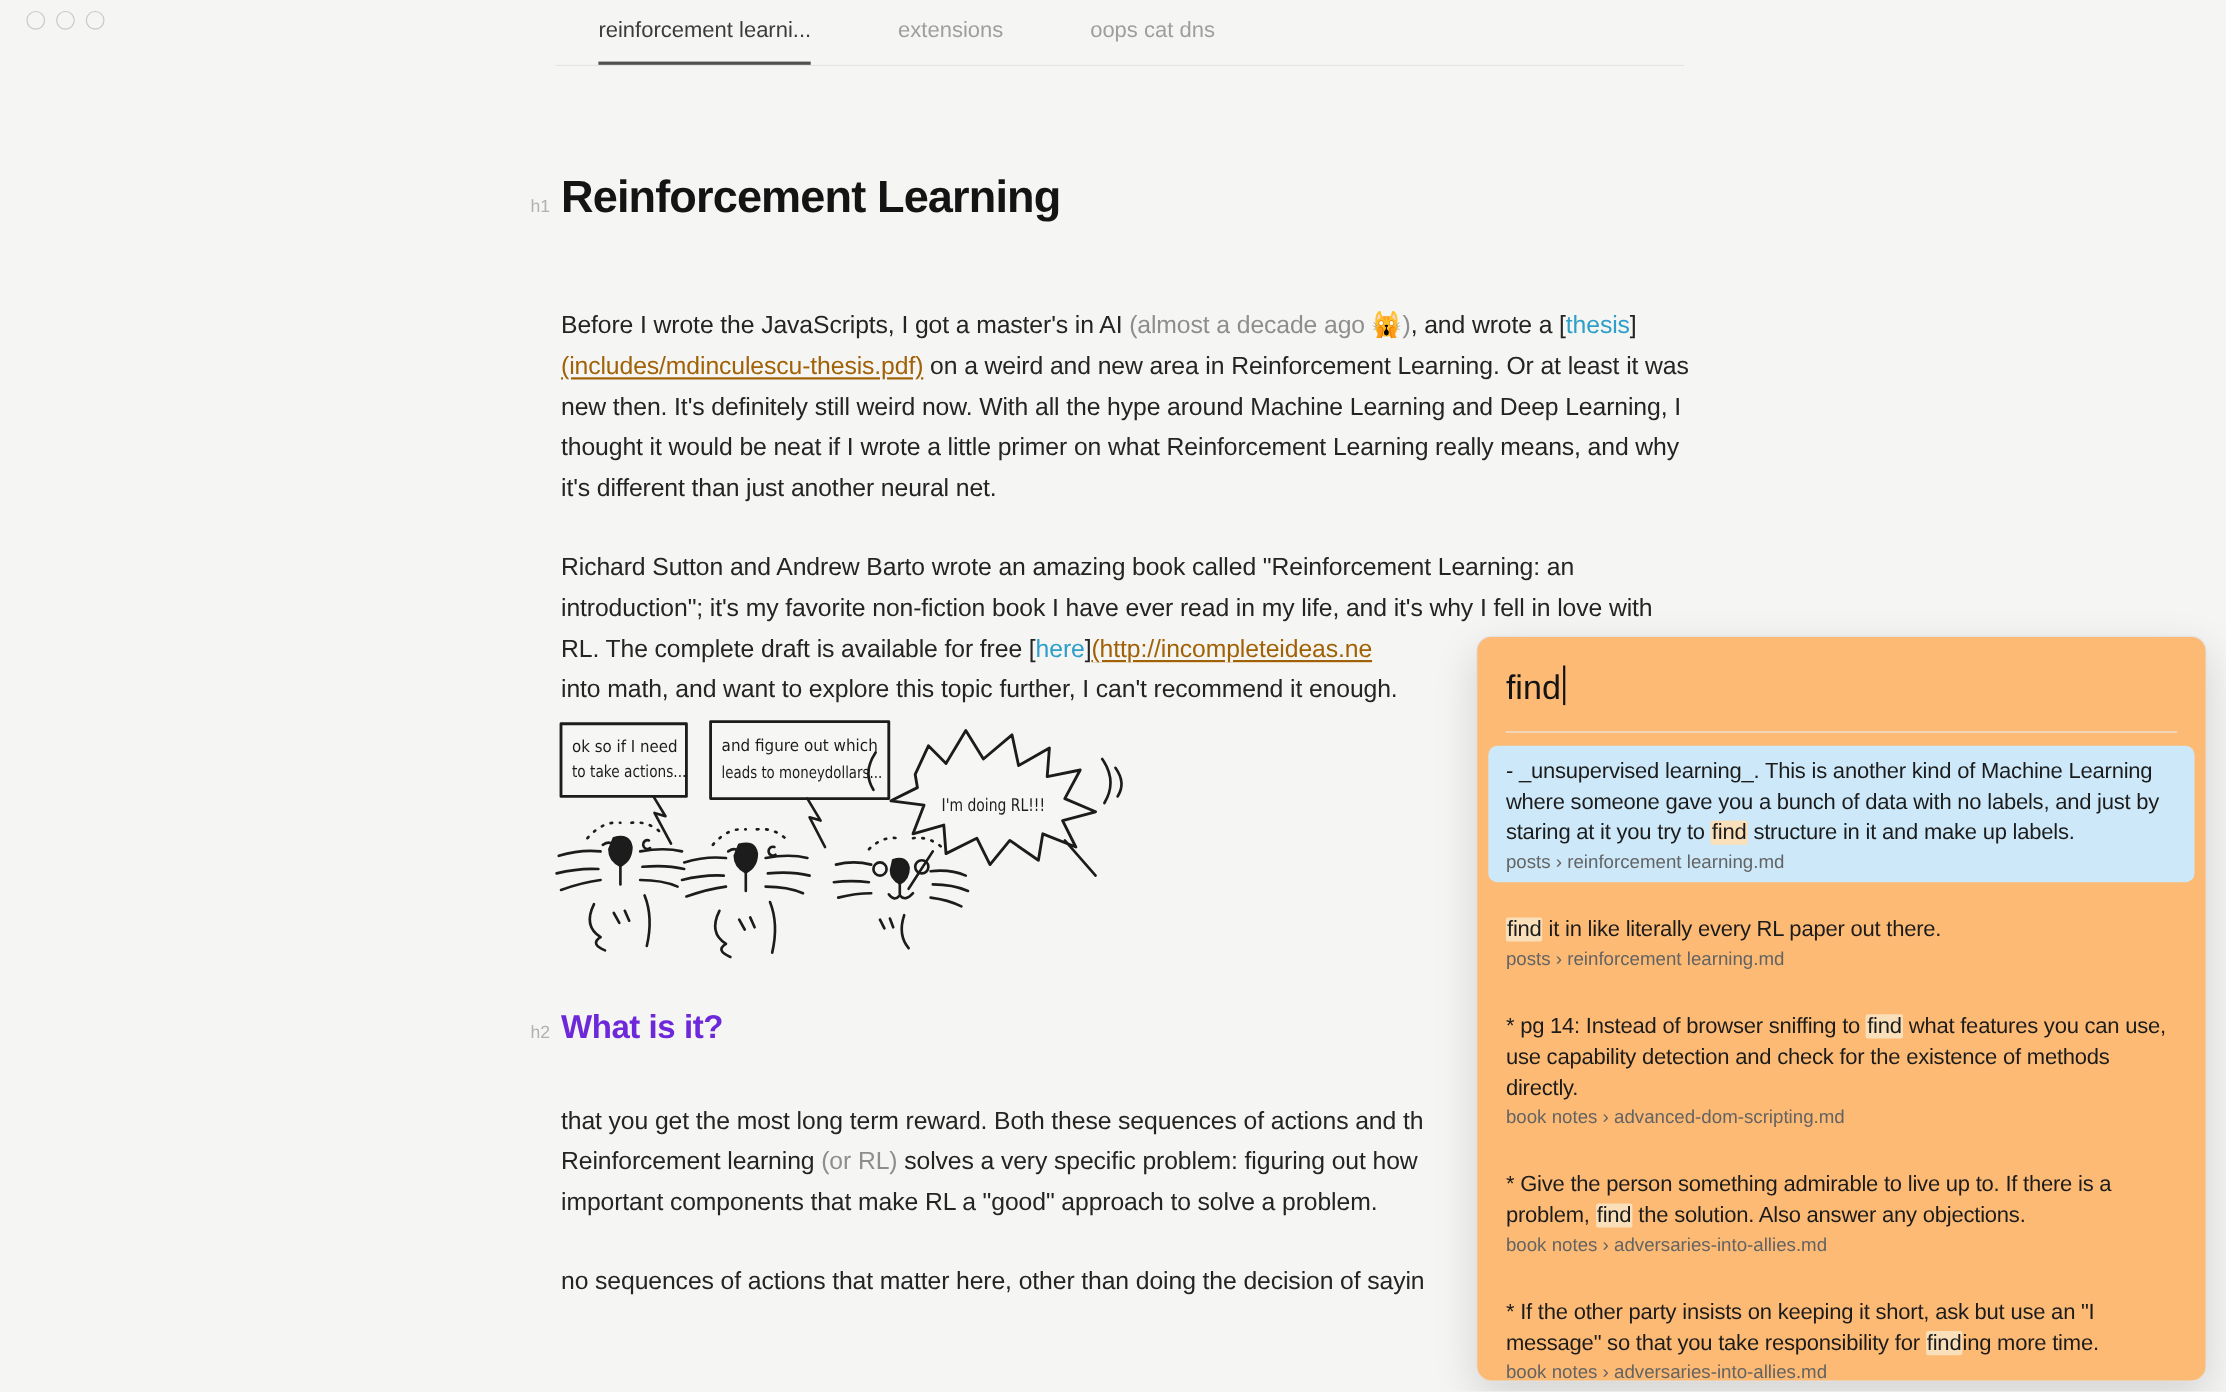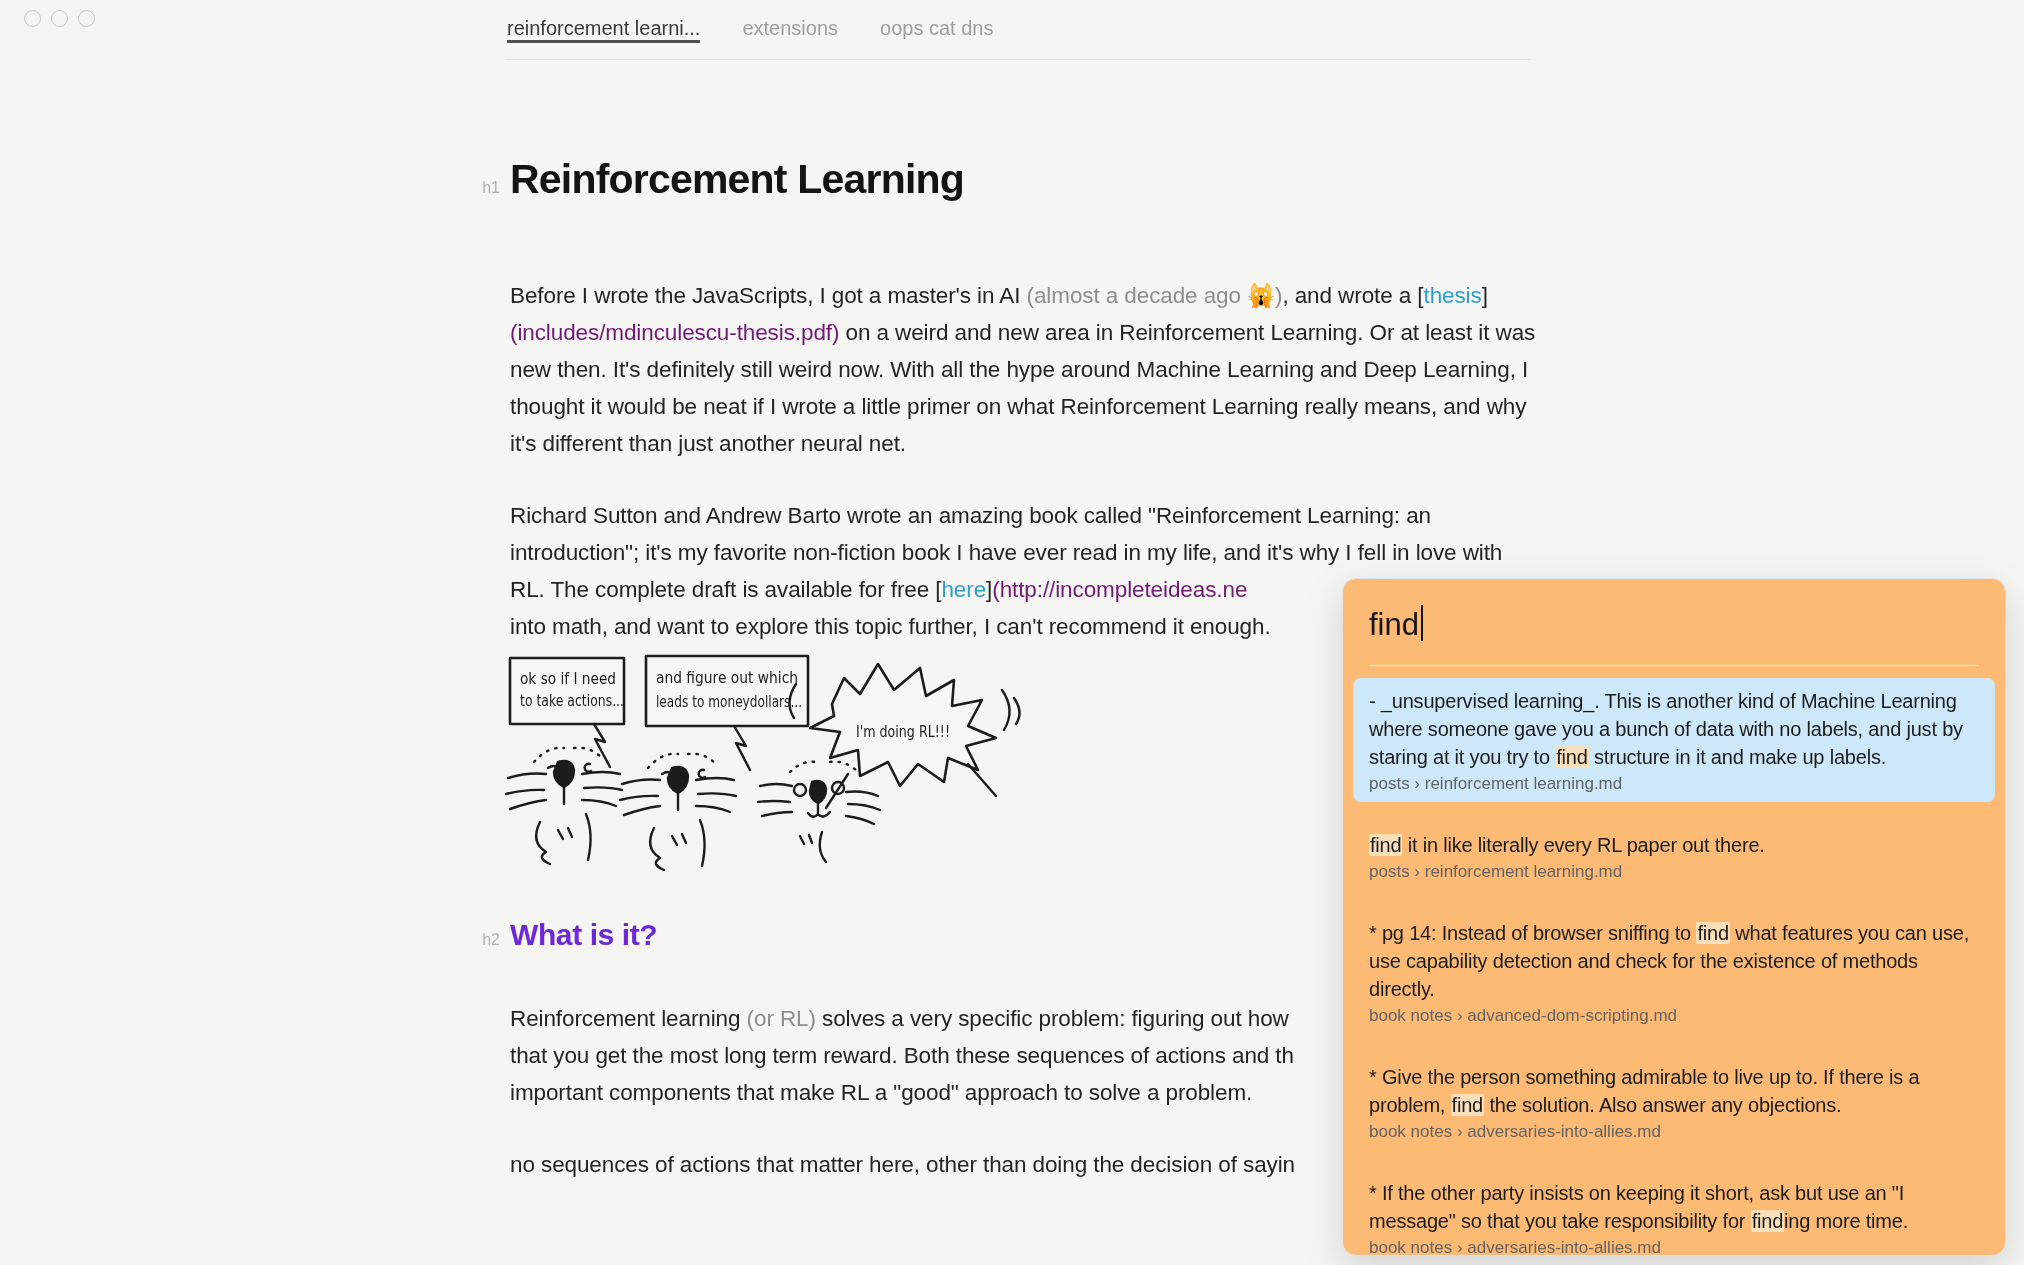--- a/index.html
+++ b/index.html
@@ -10,36 +10,36 @@
     color:#222;
   }
   .app{position:relative;width:2024px;height:1265px;}
 
   
   .traffic{position:absolute;left:24px;top:10px;display:flex;gap:10px;}
   .light{width:17px;height:17px;border-radius:50%;border:1.6px solid #c7c7c7;background:transparent;box-sizing:border-box;}
 
   
   .tabbar{position:absolute;left:507px;top:16px;display:flex;gap:42px;font-size:20px;line-height:24px;}
-  .tab{color:#9e9e9e;cursor:default;}
+  .tab{color:#9e9e9e;padding-bottom:16px;cursor:default;margin-left:37px;}
   .tab.active{color:#3b3b3b;border-bottom:3px solid #4f4f4f;}
   .tab-track{position:absolute;left:505px;top:59px;width:1026px;height:1px;background:#e3e3e3;}
 
   
   .content{position:absolute;left:510px;top:0;width:1032px;height:1265px;}
   .h1row,.h2row{position:absolute;left:-48px;display:flex;align-items:baseline;gap:10px;}
   .h1row{top:156px;} .h2row{top:918px;}
   h1{margin:0;font-size:41px;font-weight:bold;letter-spacing:-0.8px;color:#141414;}
   h2{margin:0;font-size:30px;font-weight:bold;letter-spacing:-0.4px;color:#6d28d9;}
   .marker{width:38px;text-align:right;font-size:16px;color:#b1b1b1;flex:none;}
   .para{position:absolute;width:1032px;font-size:22.5px;line-height:37px;color:#242424;letter-spacing:-0.1px;}
   #p1{top:254px;} #p2{top:474px;}
   .muted{color:#8e8e8e;}
   a.link{color:var(--accent,#2e9fc9);text-decoration:none;cursor:pointer;}
-  .ulink{color:#701a75;text-underline-offset:3px;cursor:pointer;}
+  .ulink{color:#a16207;text-decoration:underline;text-underline-offset:3px;cursor:pointer;}
   .lines{position:absolute;width:1200px;font-size:22.5px;line-height:37px;color:#242424;letter-spacing:-0.1px;}
   .lines>div{white-space:nowrap;}
   #p3{top:1000px;} #p4{top:1146px;}
 
   
   .comic{position:absolute;left:-14px;top:646px;width:720px;height:252px;}
   .comic svg text{font-family:"DejaVu Sans",sans-serif;fill:#1c1c1c;}
 
   
   .find-panel{
@@ -152,22 +152,22 @@
         <text x="360" y="91" font-size="16" textLength="94" lengthAdjust="spacingAndGlyphs">I'm doing RL!!!</text>
       </svg>
     </div>
 
     <div class="h2row">
       <span class="marker">h2</span>
       <h2>What is it?</h2>
     </div>
 
     <div class="lines" id="p3">
+      <div>that you get the most long term reward. Both these sequences of actions and th</div>
       <div><span>Reinforcement learning </span><span class="muted">(or RL)</span><span> solves a very specific problem: figuring out how</span></div>
-      <div>that you get the most long term reward. Both these sequences of actions and th</div>
       <div>important components that make RL a "good" approach to solve a problem.</div>
     </div>
 
     <div class="lines" id="p4">
       <div>no sequences of actions that matter here, other than doing the decision of sayin</div>
     </div>
 
   </main>
 
   <aside class="find-panel">

